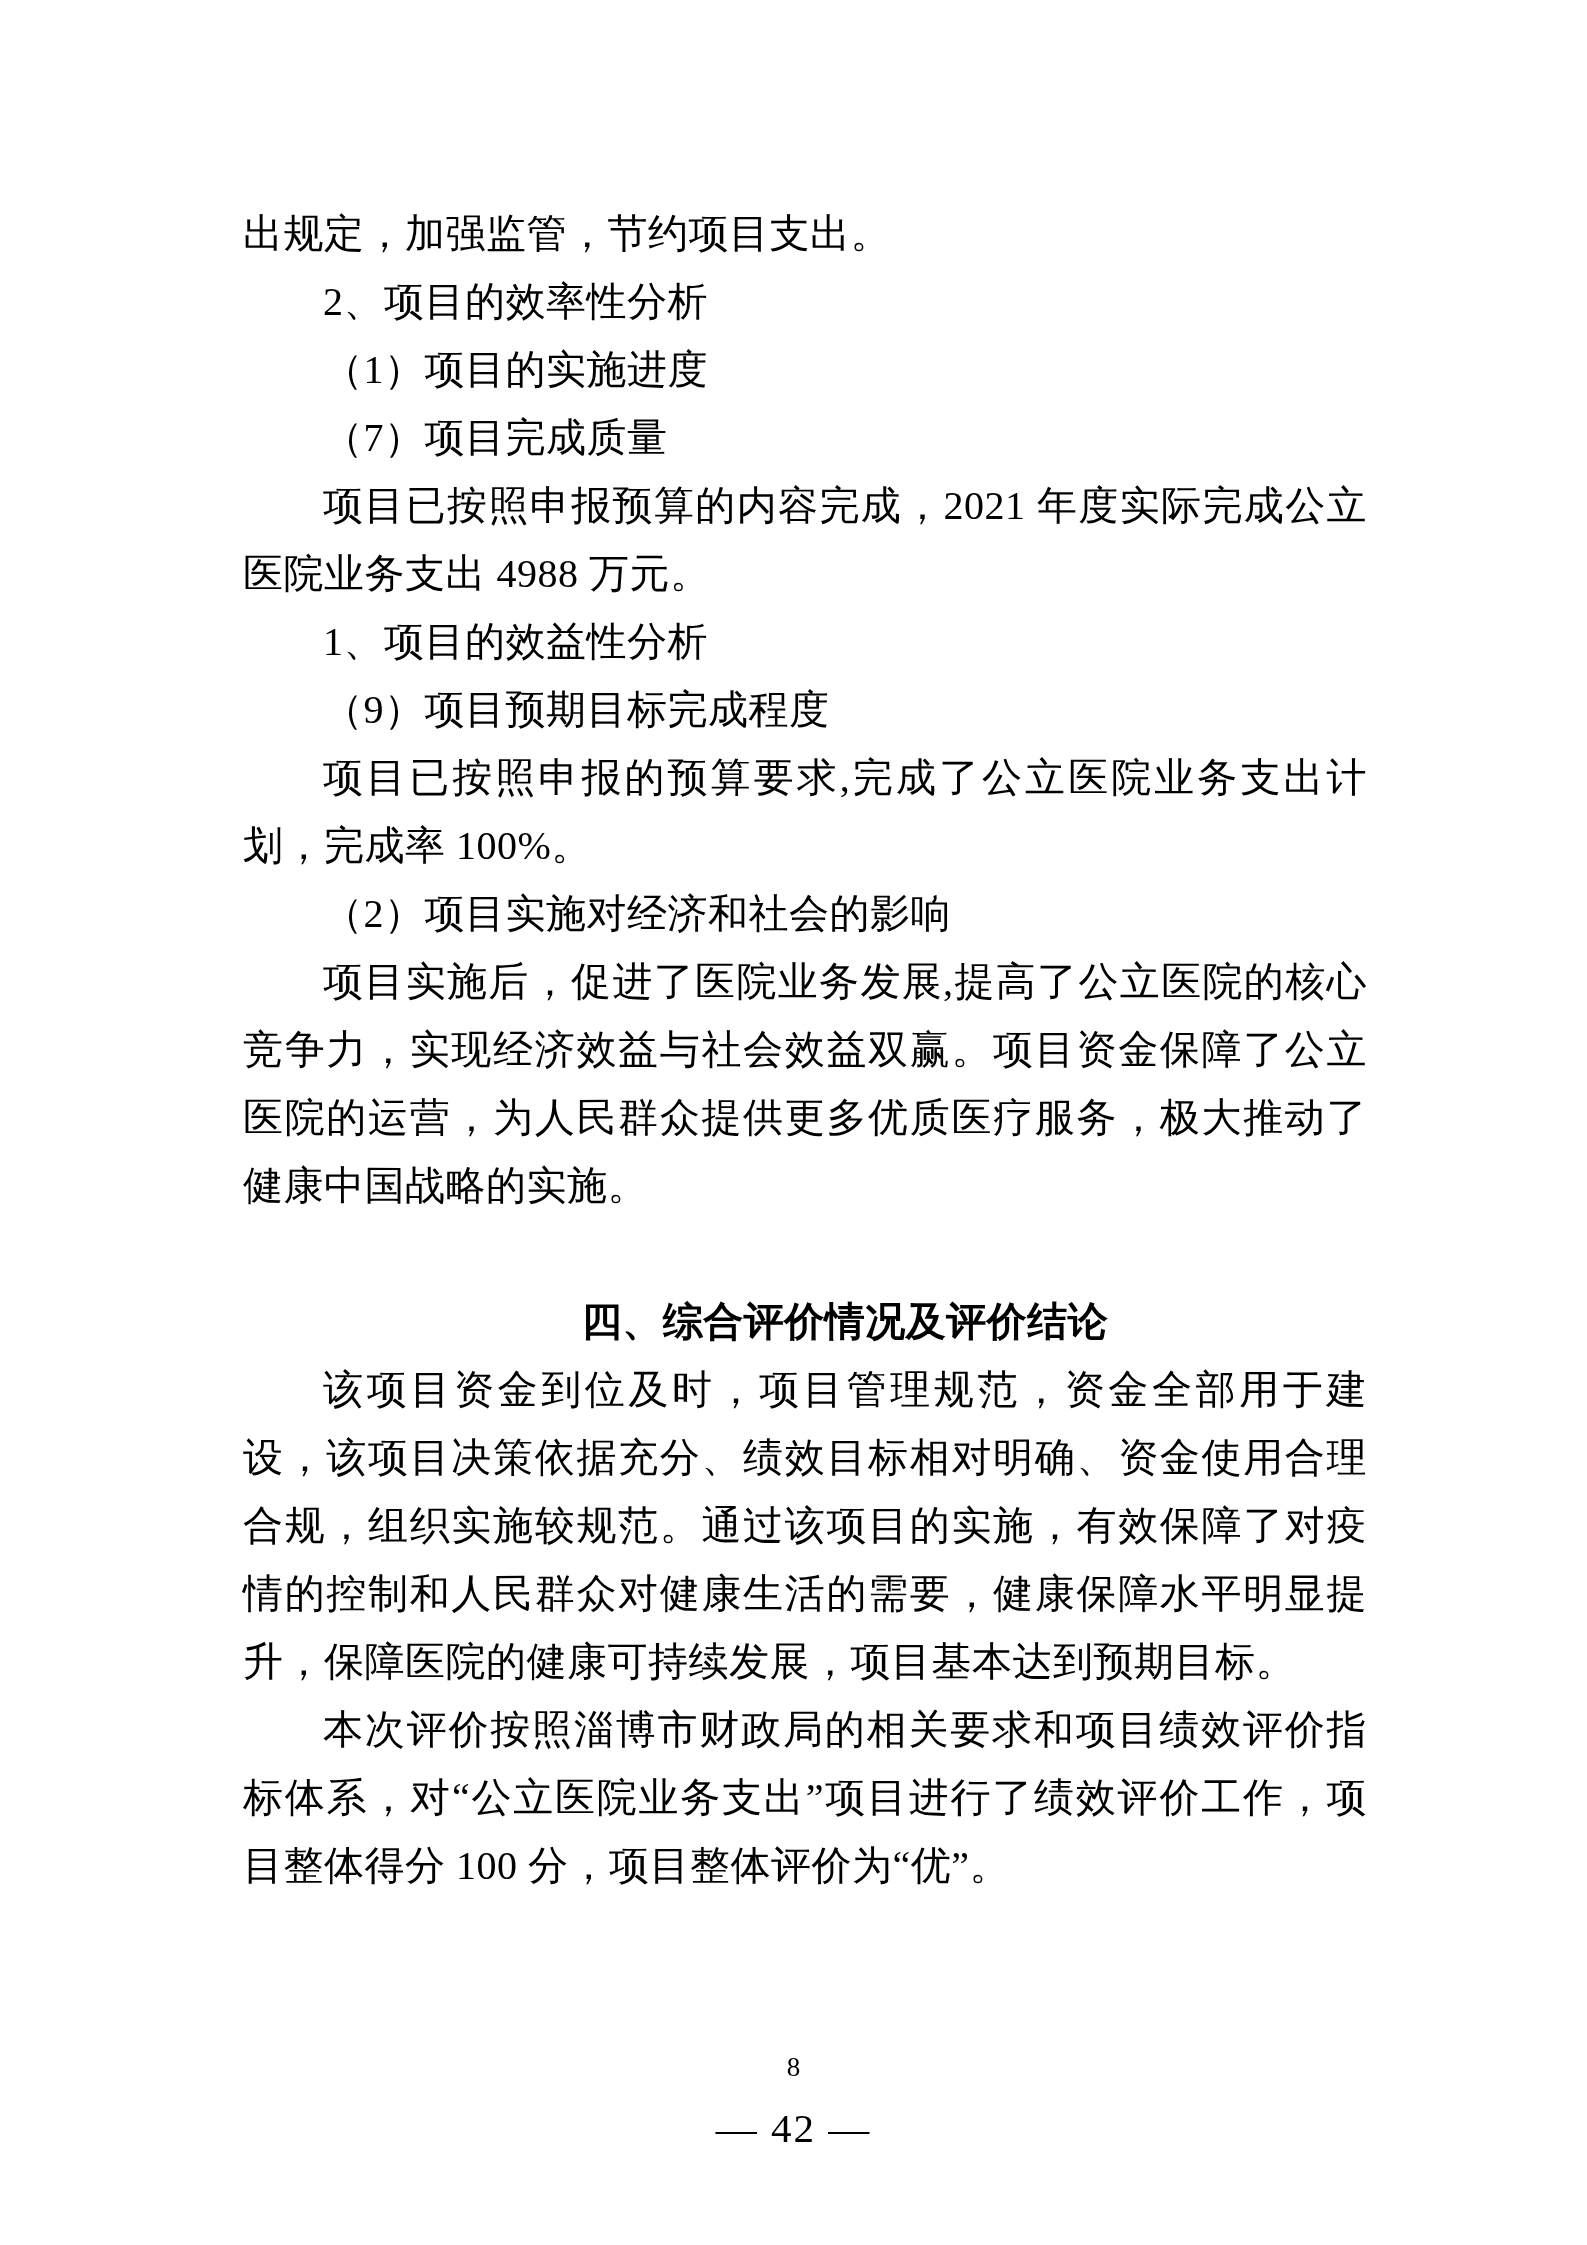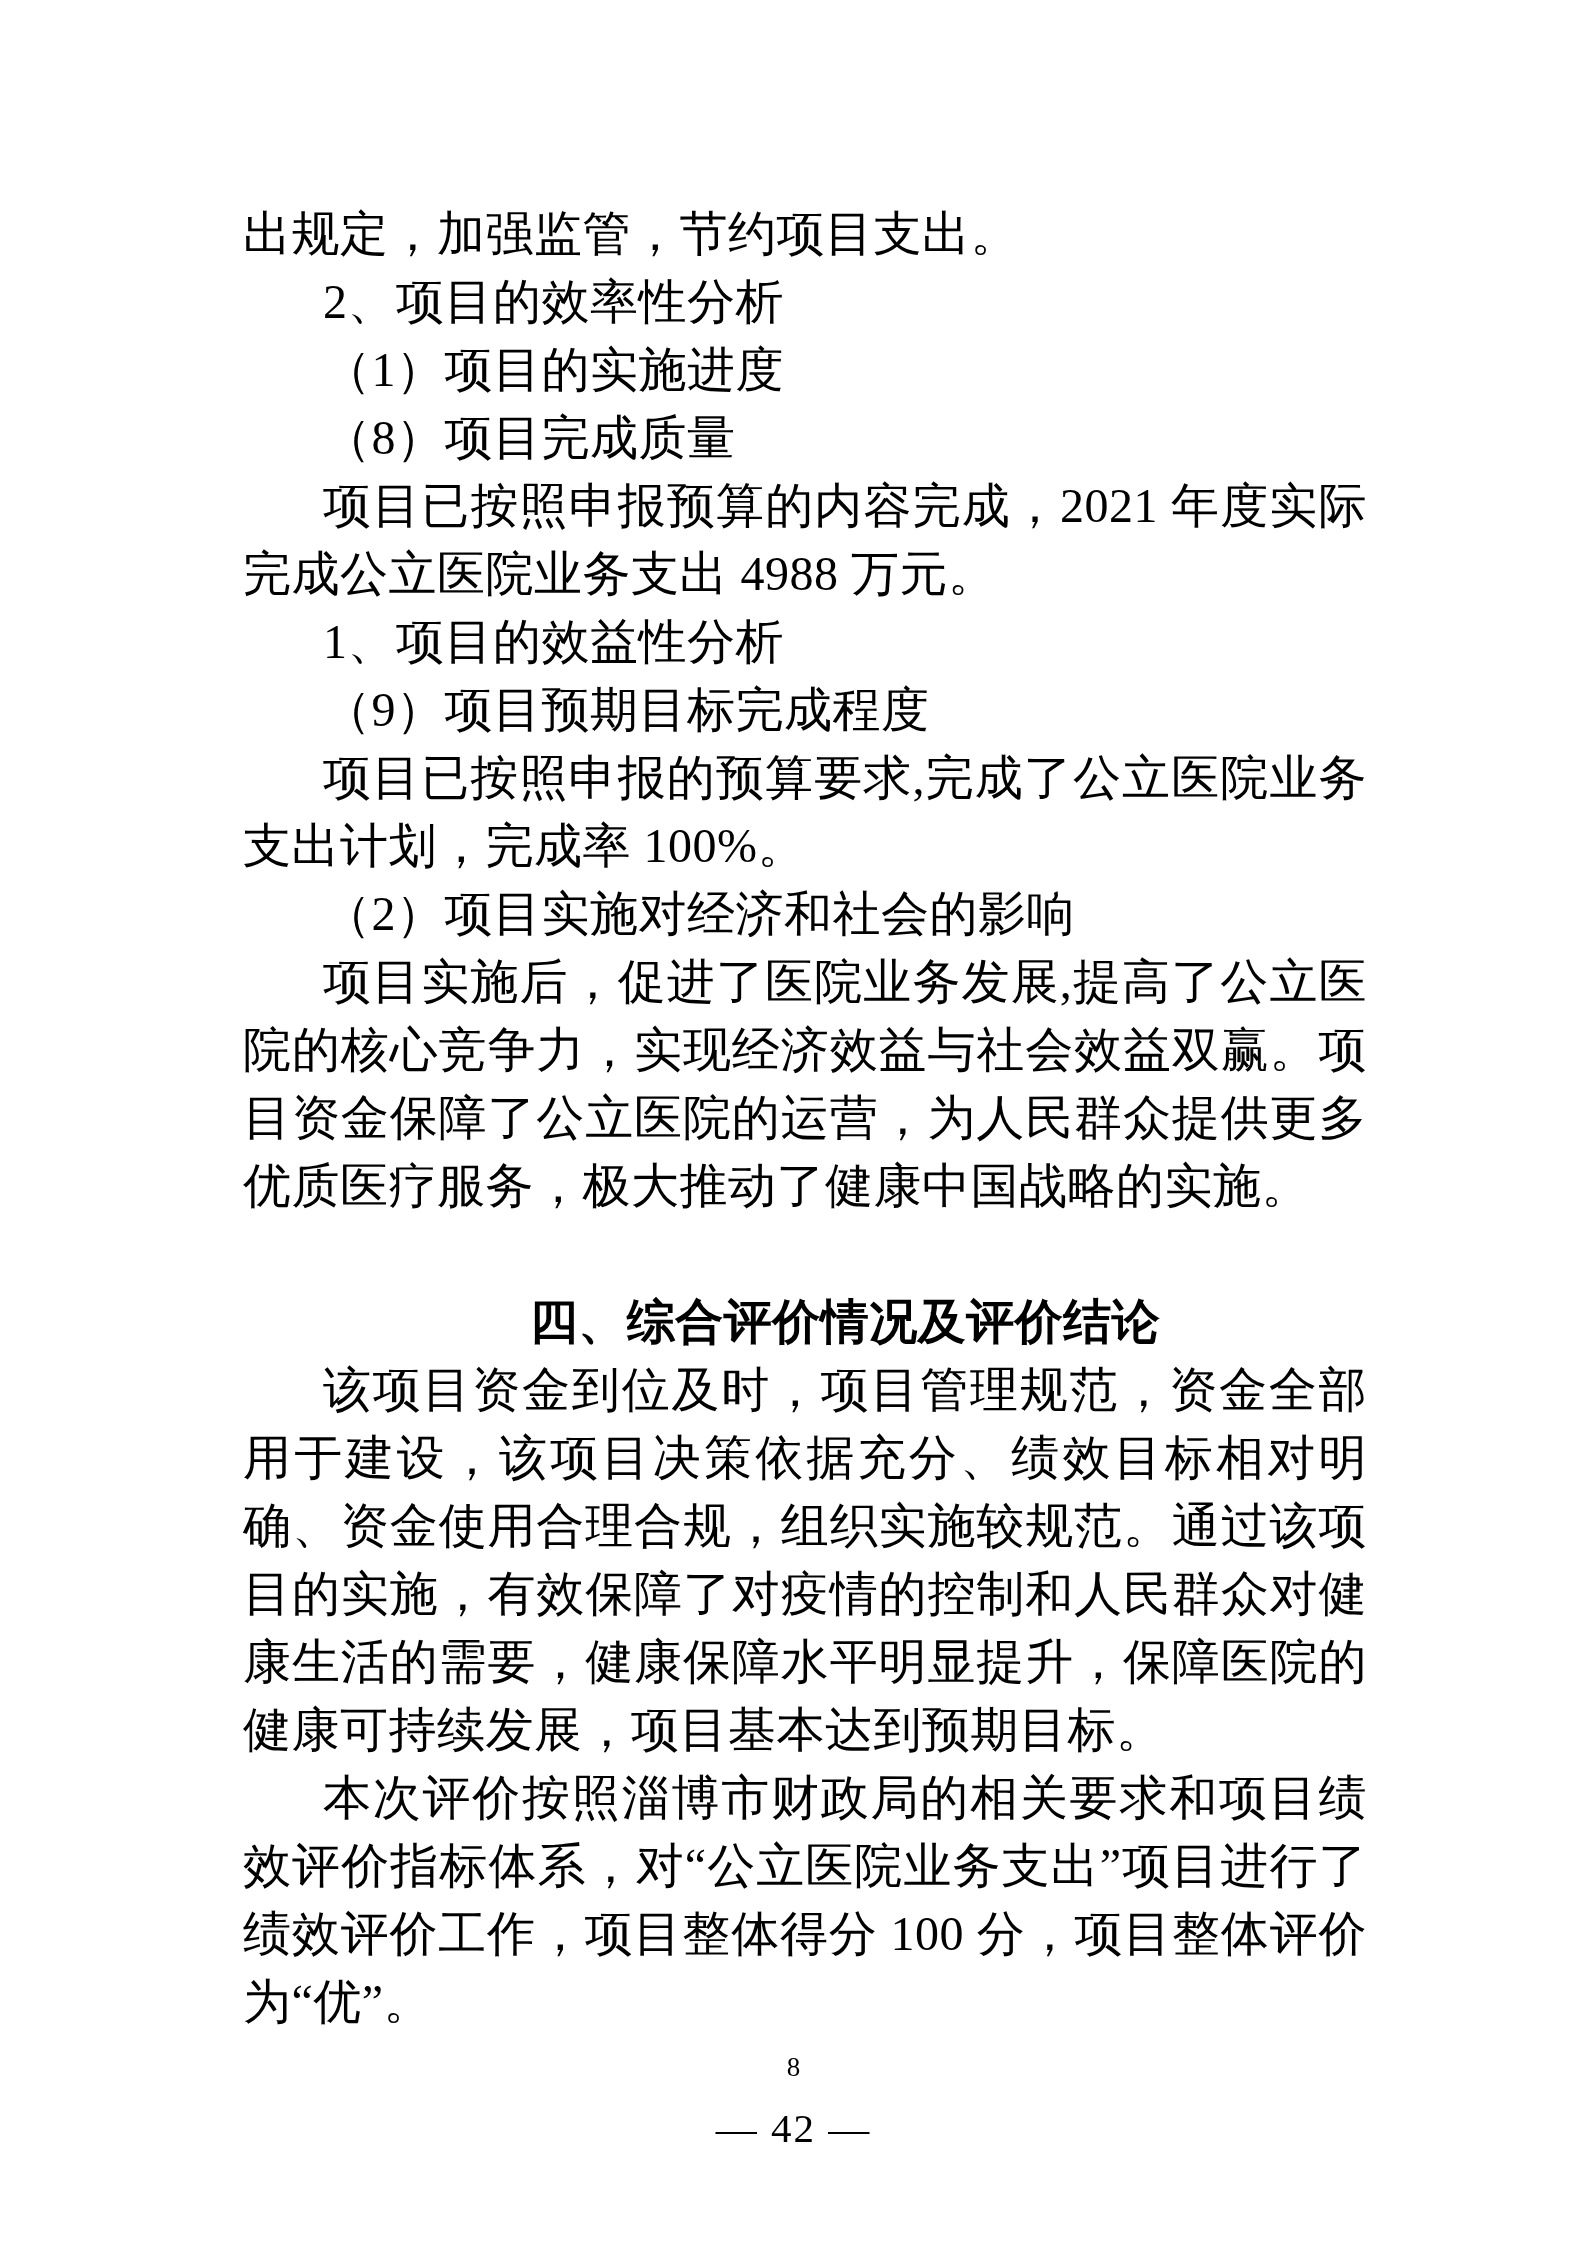--- a/index.html
+++ b/index.html
@@ -17,21 +17,21 @@
     color: #000000;
   }
   .content {
     position: absolute;
     left: 243px;
     top: 200px;
     width: 1124px;
   }
   .para {
     margin: 0;
-    font-size: 48px;
+    font-size: 40px;
     line-height: 68px;
     text-align: justify;
     text-justify: inter-ideograph;
     letter-spacing: 0.5px;
     word-break: break-all;
   }
   .para.indent {
     text-indent: 80px;
   }
   .para.heading {
@@ -62,21 +62,21 @@
   }
 </style>
 </head>
 <body>
 
 <div class="page">
   <div class="content" id="content">
       <p class="para">出规定，加强监管，节约项目支出。</p>
       <p class="para indent">2、项目的效率性分析</p>
       <p class="para indent">（1）项目的实施进度</p>
-      <p class="para indent">（8）项目完成质量</p>
+      <p class="para indent">（7）项目完成质量</p>
       <p class="para indent">项目已按照申报预算的内容完成，2021 年度实际完成公立医院业务支出 4988 万元。</p>
       <p class="para indent">1、项目的效益性分析</p>
       <p class="para indent">（9）项目预期目标完成程度</p>
       <p class="para indent">项目已按照申报的预算要求,完成了公立医院业务支出计划，完成率 100%。</p>
       <p class="para indent">（2）项目实施对经济和社会的影响</p>
       <p class="para indent">项目实施后，促进了医院业务发展,提高了公立医院的核心竞争力，实现经济效益与社会效益双赢。项目资金保障了公立医院的运营，为人民群众提供更多优质医疗服务，极大推动了健康中国战略的实施。</p>
       <p class="para indent heading space-before">四、综合评价情况及评价结论</p>
       <p class="para indent">该项目资金到位及时，项目管理规范，资金全部用于建设，该项目决策依据充分、绩效目标相对明确、资金使用合理合规，组织实施较规范。通过该项目的实施，有效保障了对疫情的控制和人民群众对健康生活的需要，健康保障水平明显提升，保障医院的健康可持续发展，项目基本达到预期目标。</p>
       <p class="para indent">本次评价按照淄博市财政局的相关要求和项目绩效评价指标体系，对“公立医院业务支出”项目进行了绩效评价工作，项目整体得分 100 分，项目整体评价为“优”。</p>
     </div>

